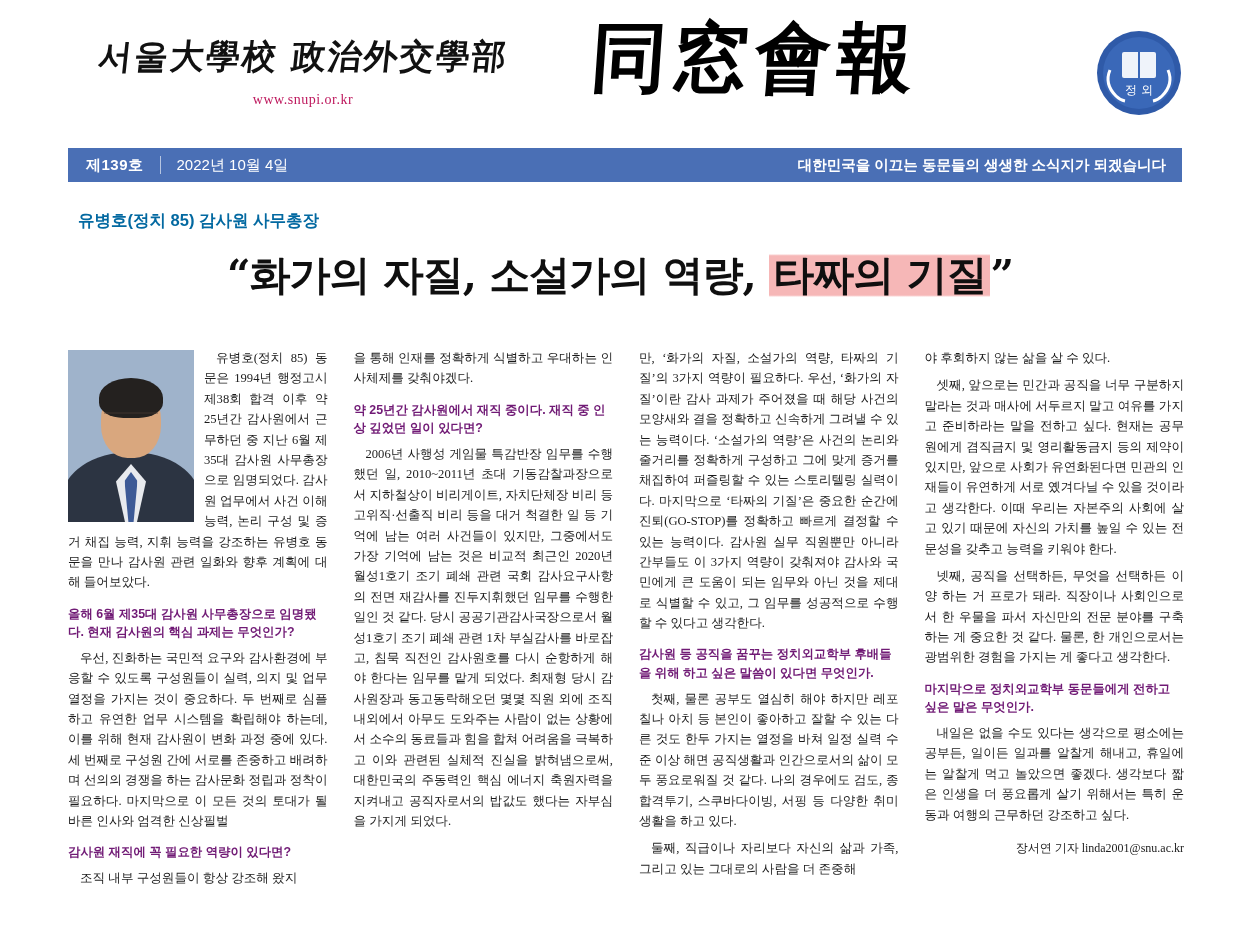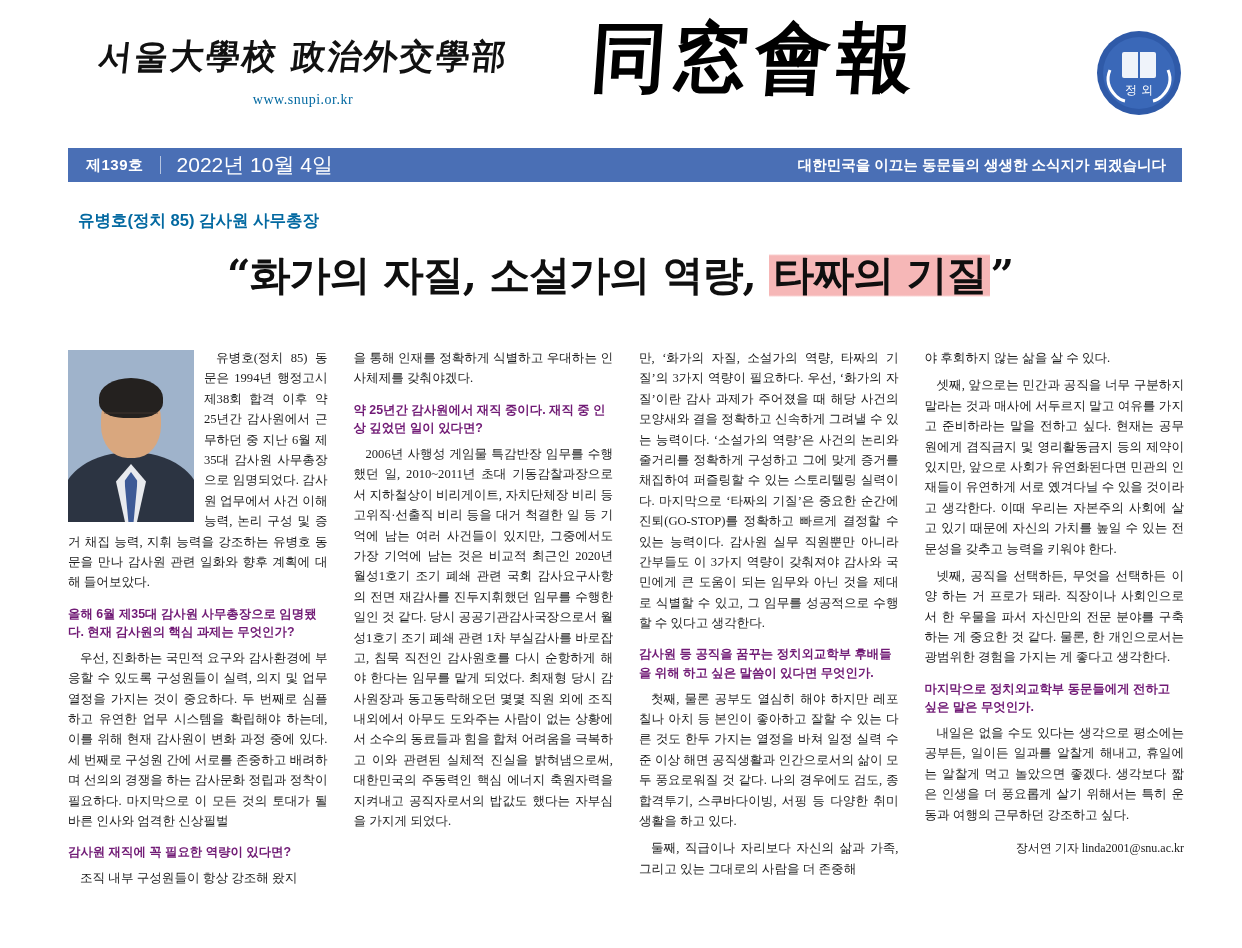--- a/index.html
+++ b/index.html
@@ -18,21 +18,21 @@
   .mast-left{
     position:absolute;left:68px;top:34px;width:470px;text-align:center;
   }
   .mast-left .kor{
     font-family:"DejaVu Serif", serif;
     font-weight:bold;font-size:34px;letter-spacing:2px;
     color:#111;white-space:nowrap;
     transform:skewX(-6deg);
   }
   .mast-left .url{
-    margin-top:12px;font-size:14px;color:#0369a1;letter-spacing:.5px;
+    margin-top:12px;font-size:14px;color:#be185d;letter-spacing:.5px;
     font-family:"Liberation Serif", serif;
   }
   .mast-center{
     position:absolute;left:540px;top:18px;width:430px;text-align:center;
   }
   .mast-center .big{
     font-family:"DejaVu Serif", serif;
     font-weight:bold;font-size:76px;letter-spacing:6px;color:#000;
     white-space:nowrap;line-height:1.05;
     transform:skewX(-4deg);
@@ -46,21 +46,21 @@
   .band{
     position:absolute;left:68px;right:60px;top:148px;height:34px;
     background:#4a6fb5;display:flex;align-items:center;color:#fff;
   }
   .band .issue{
     font-weight:bold;font-size:15px;margin-left:18px;letter-spacing:.5px;
   }
   .band .divider{
     width:1px;height:18px;background:rgba(255,255,255,.6);margin:0 16px;
   }
-  .band .date{font-size:21px;}
+  .band .date{font-size:15px;}
   .band .slogan{
     margin-left:auto;margin-right:16px;font-size:14.5px;font-weight:bold;text-align:right;
   }
 
   
   .kicker{
     position:absolute;left:78px;top:210px;font-size:16.5px;font-weight:bold;color:#0369a1;
   }
   .headline{
     position:absolute;left:70px;top:248px;width:1100px;text-align:center;

